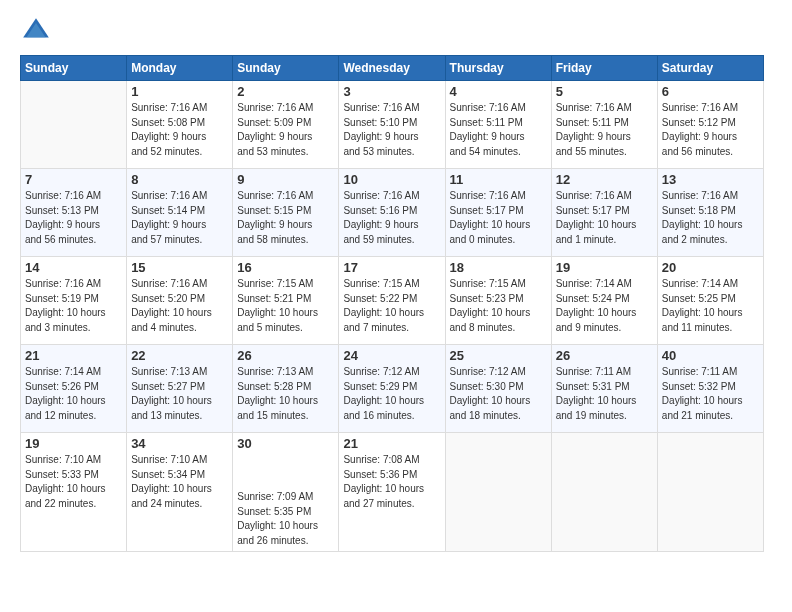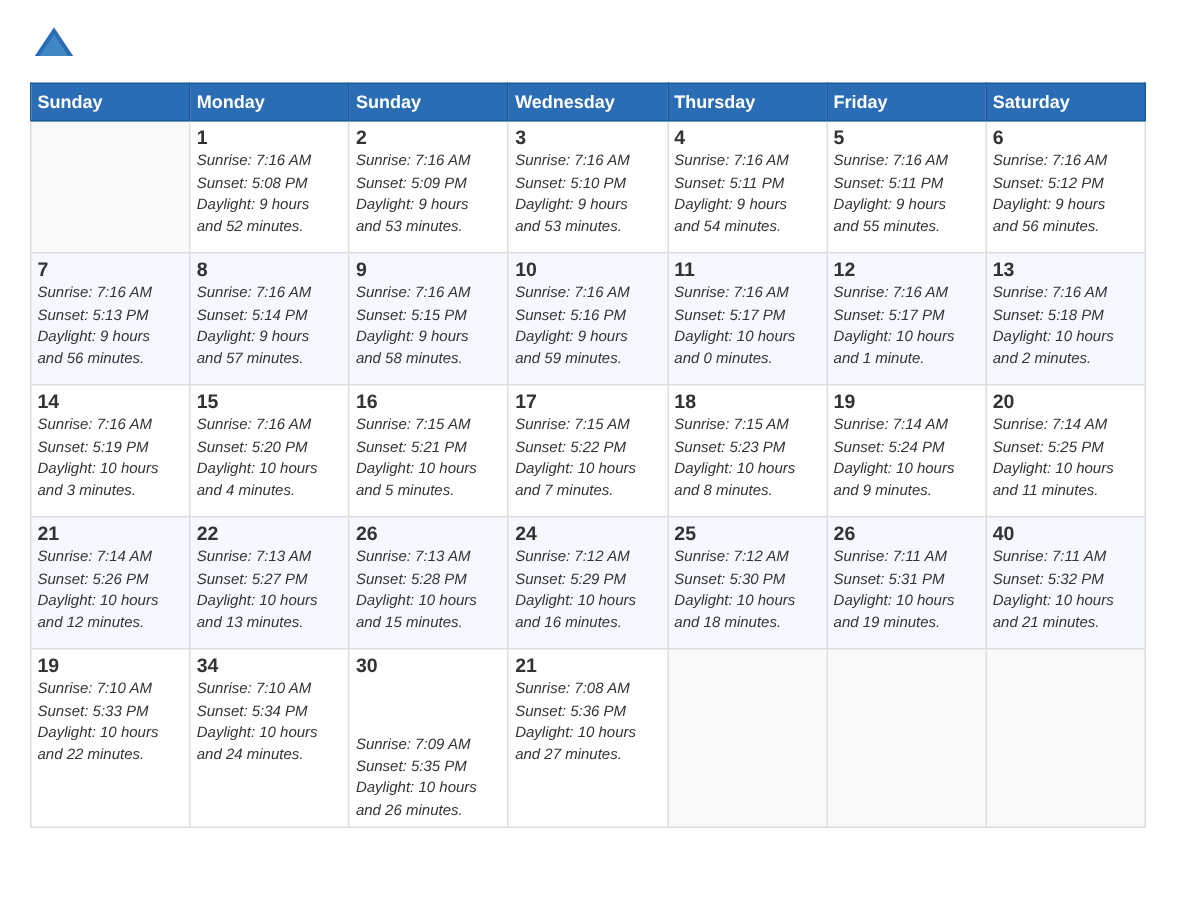--- a/index.html
+++ b/index.html
@@ -83,21 +83,20 @@
     .day-number {
       font-size: 13px;
       font-weight: bold;
       color: #333;
       margin-bottom: 2px;
     }
     .cell-info {
       font-size: 10px;
       color: #333;
       line-height: 1.45;
-      font-style: italic;
     }
     .week-row-alt {
       background: #f5f8ff;
     }
     .week-row-alt .cal-cell {
       background: #f5f8ff;
     }
   </style>
 </head>
 <body>

